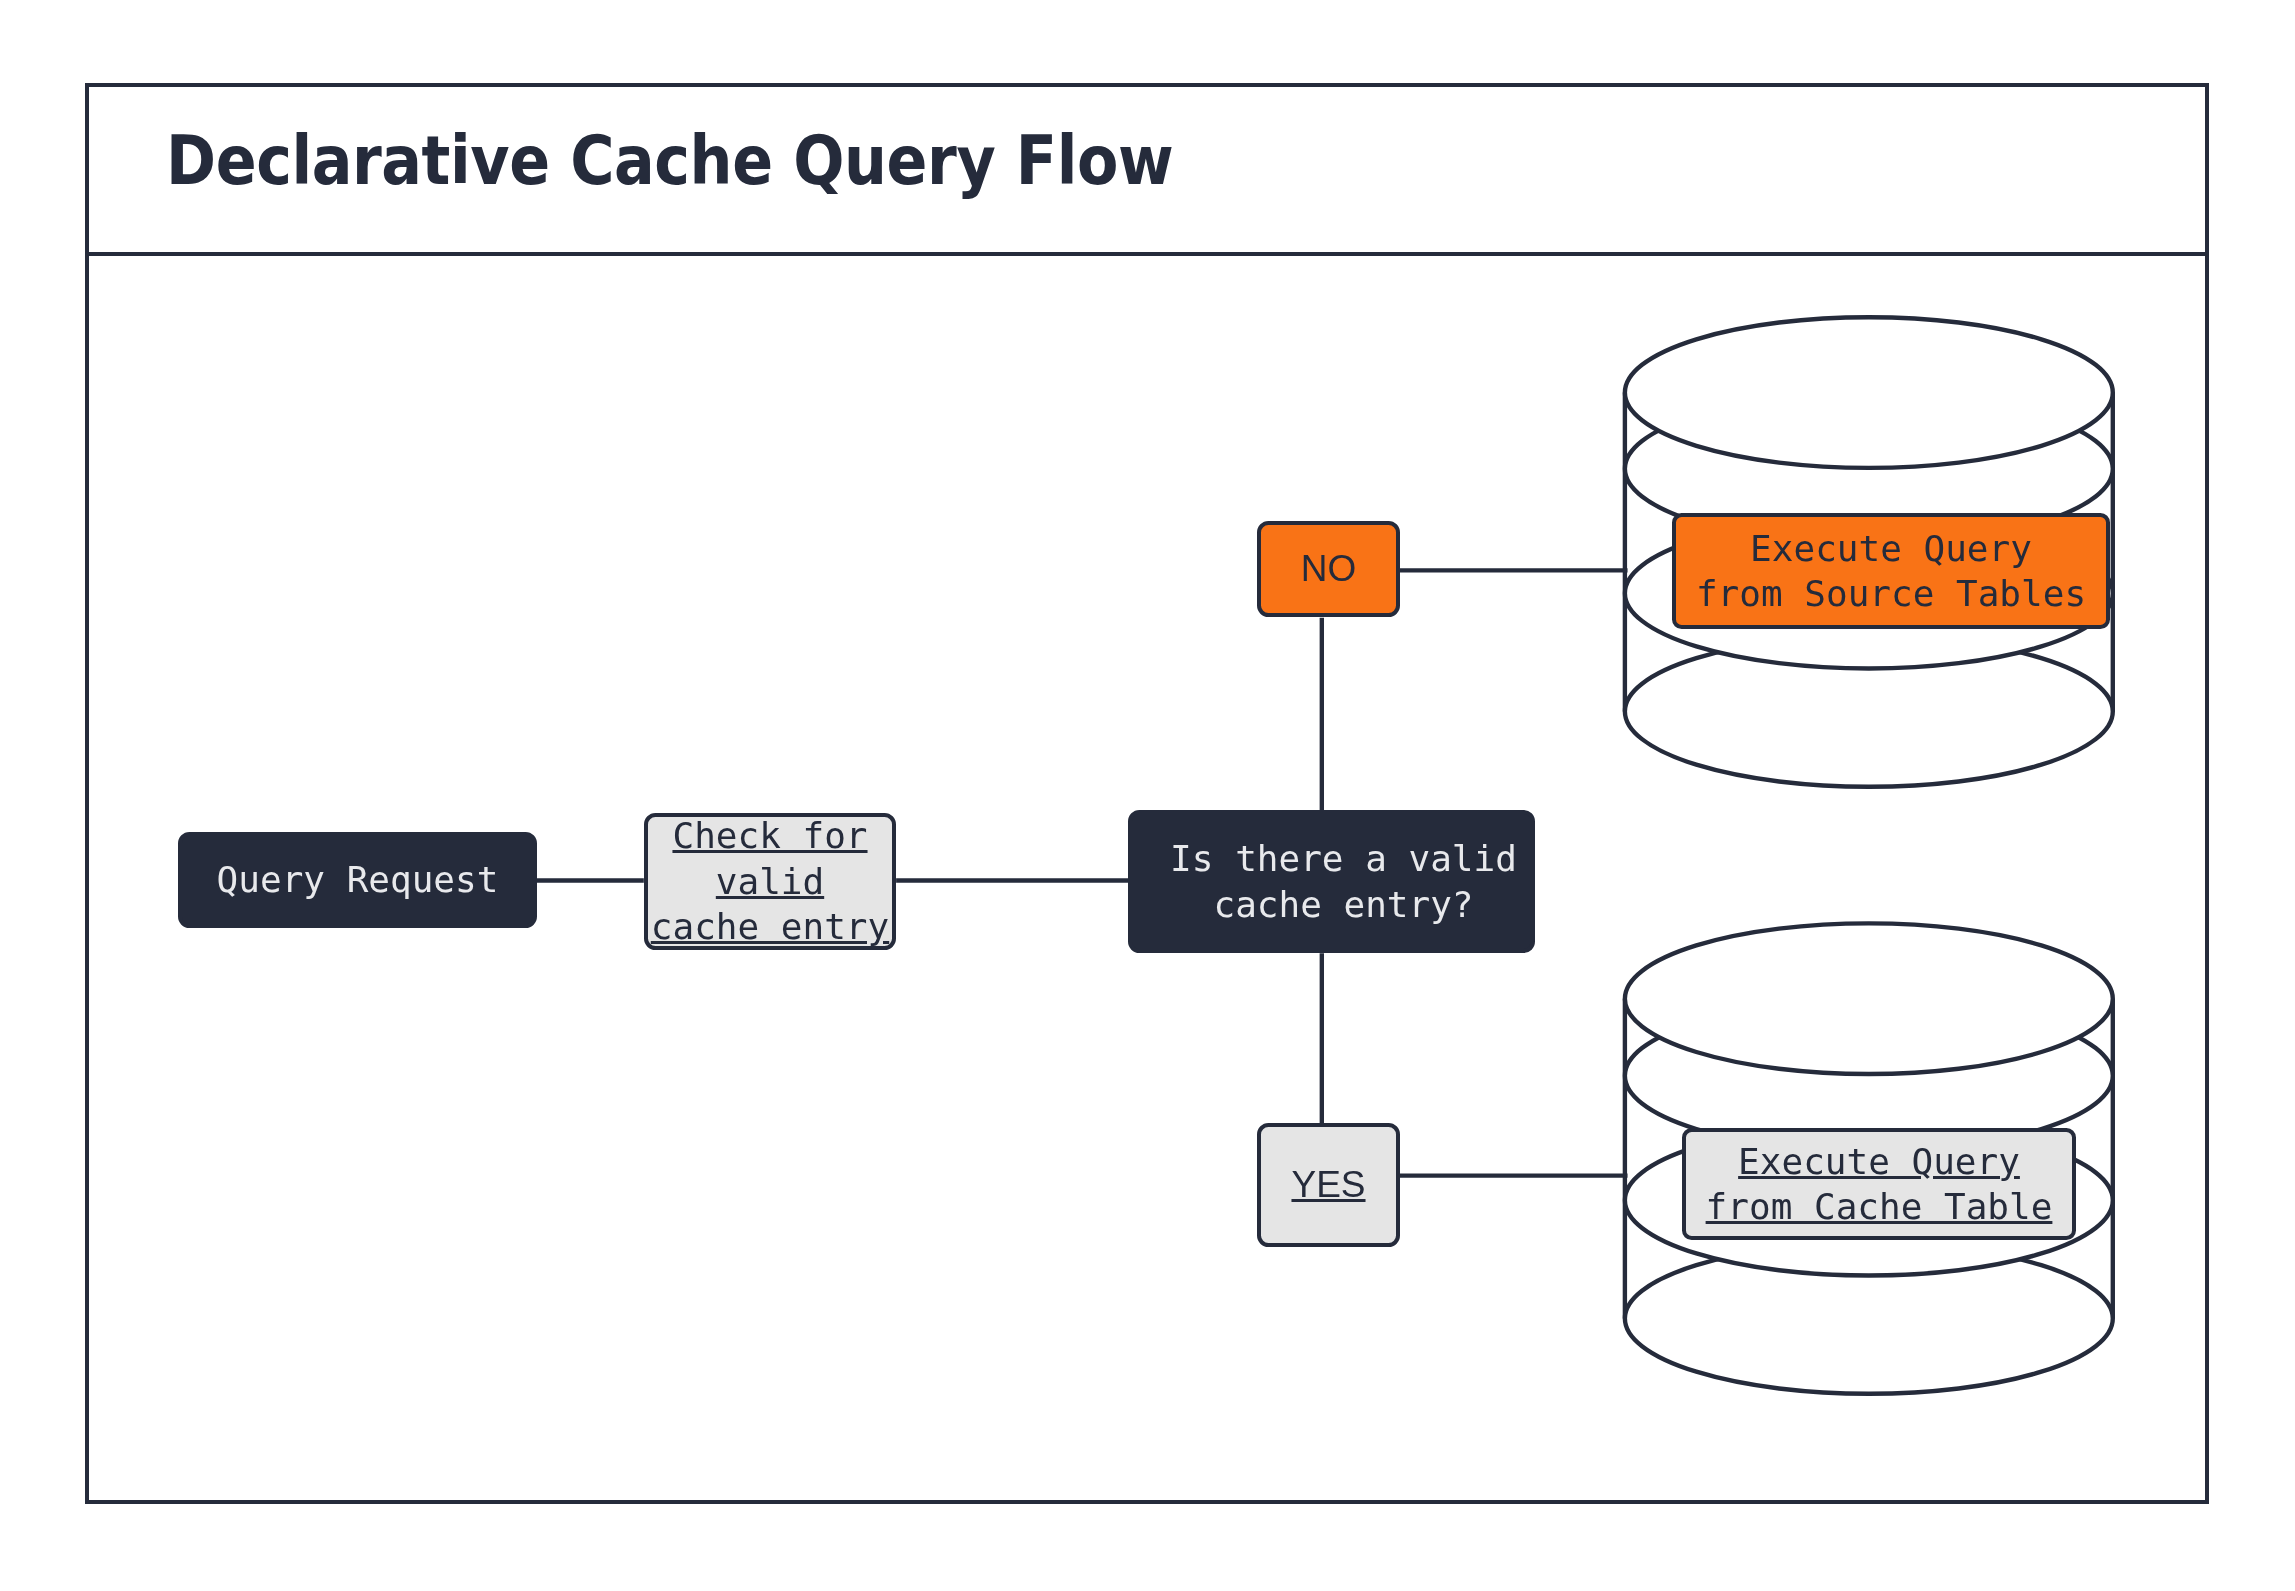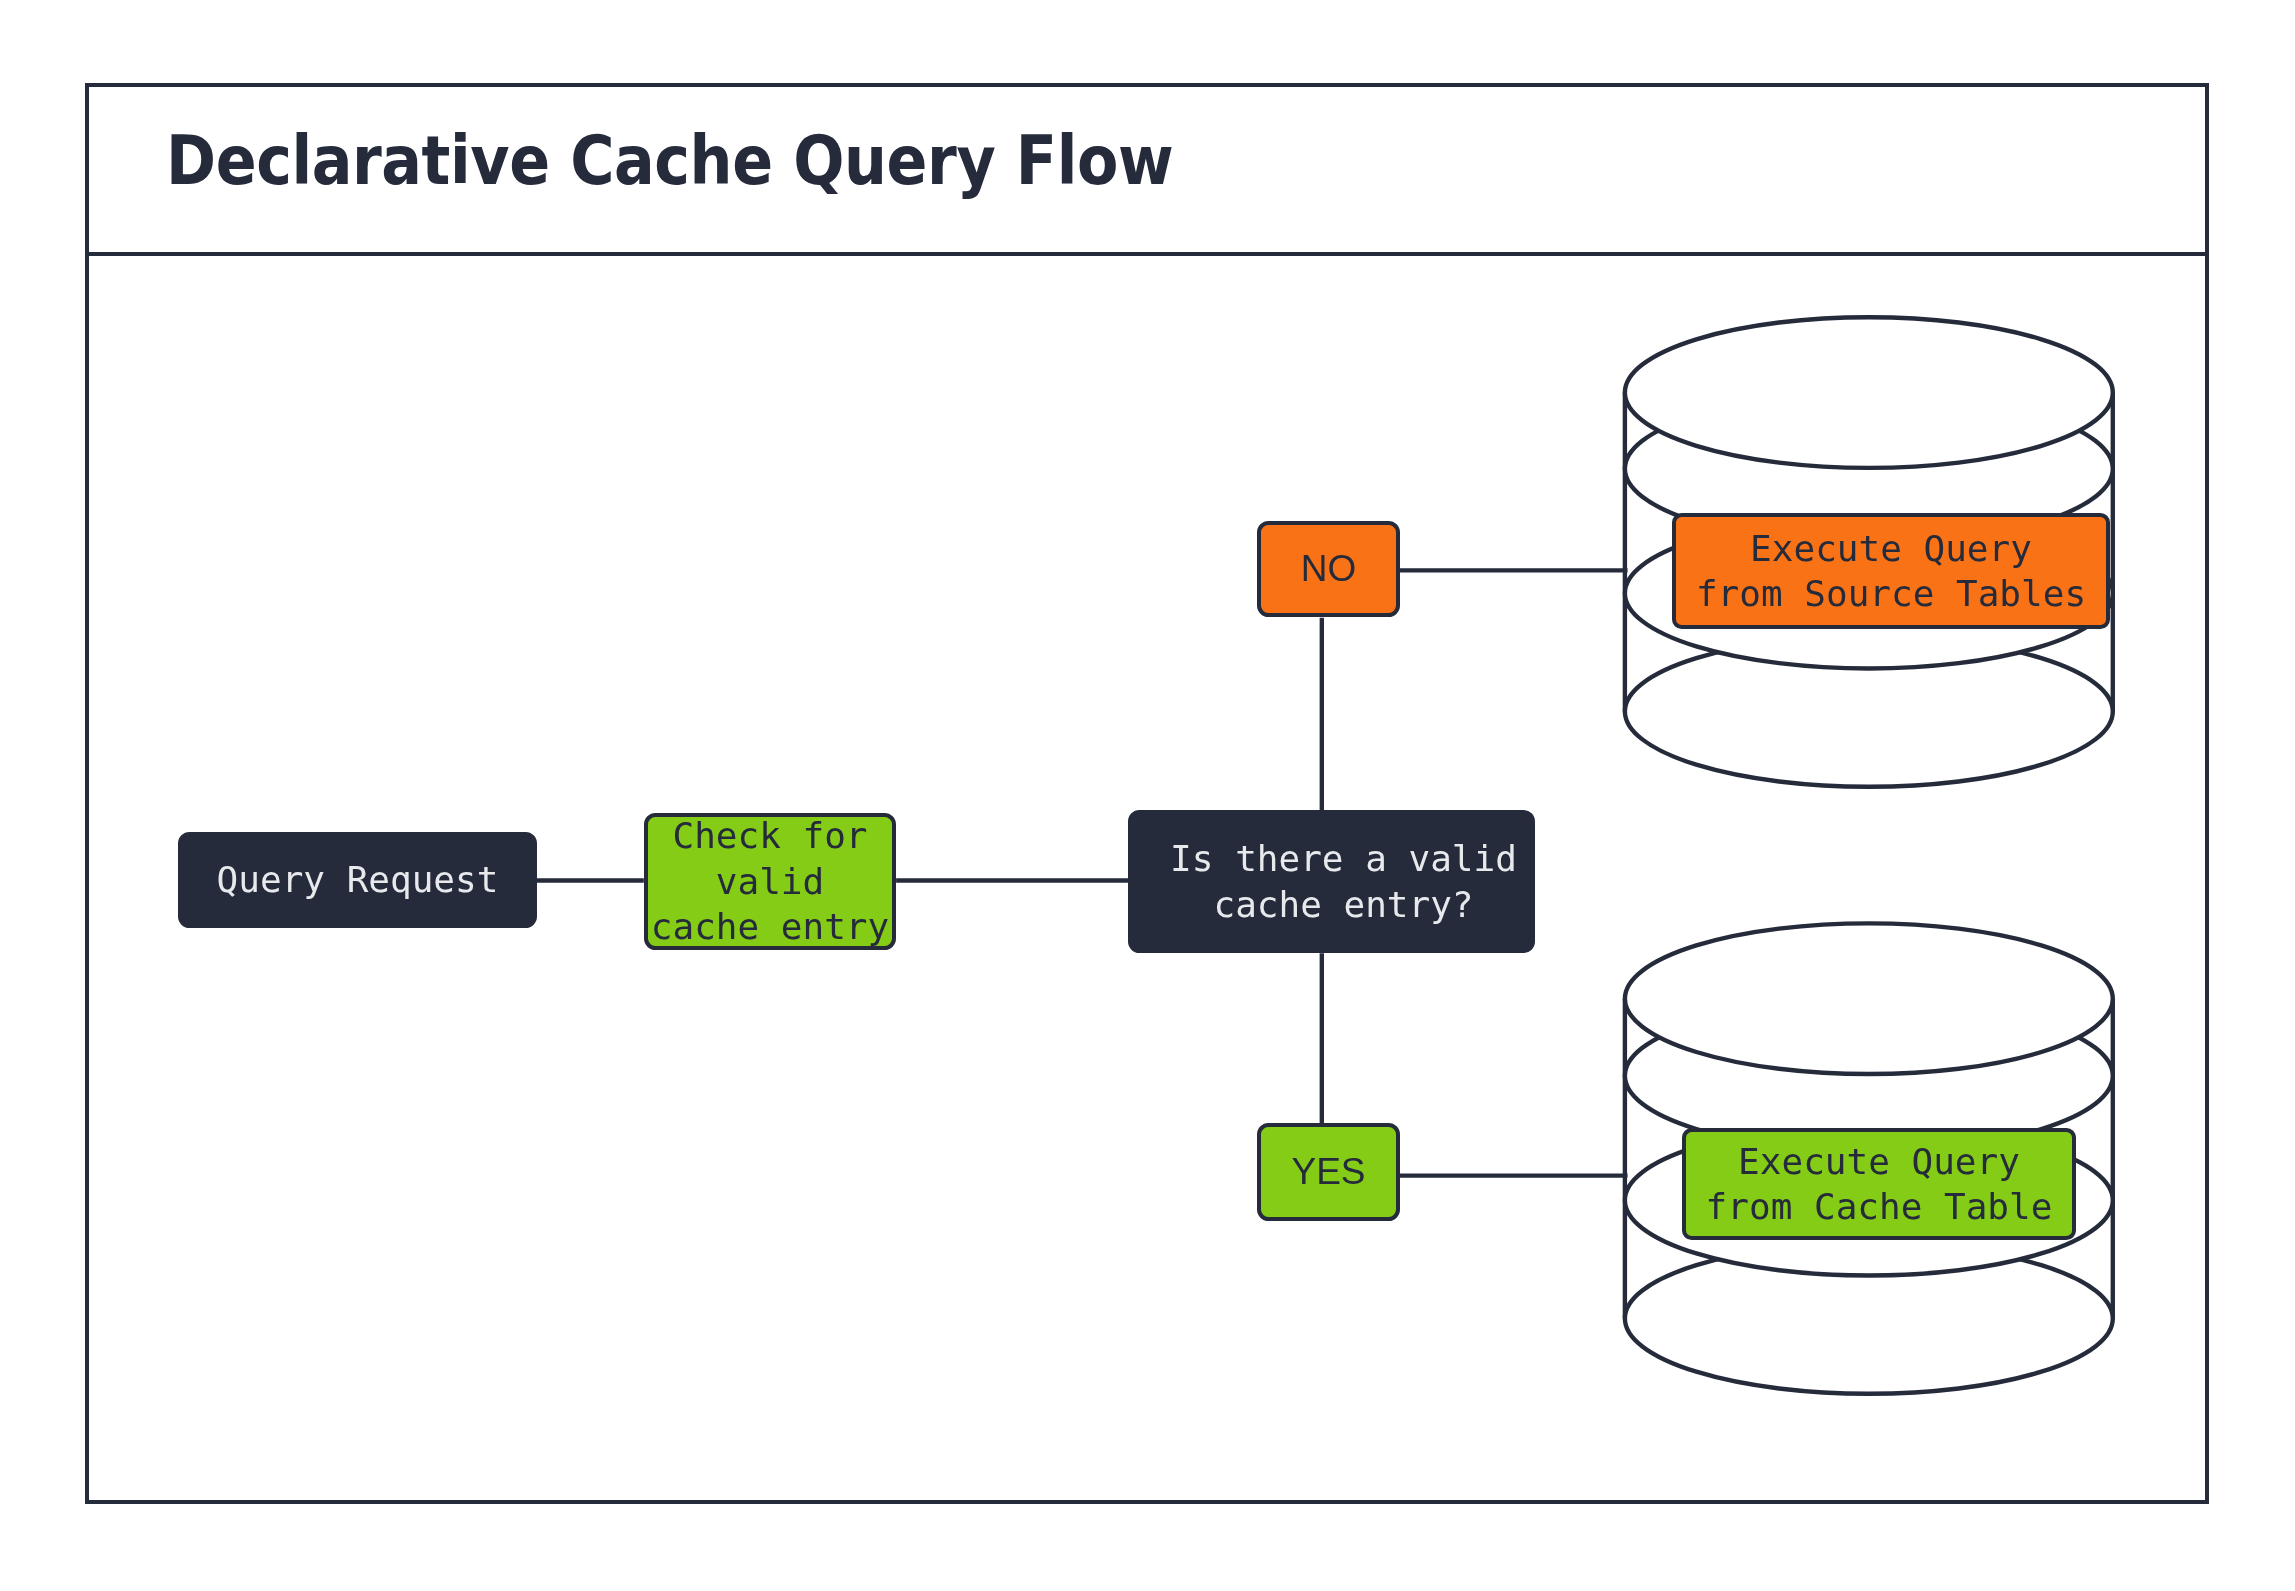--- a/index.html
+++ b/index.html
@@ -78,23 +78,24 @@
     line-height: 1.26;
     white-space: pre-line;
   }
 
   .node-dark {
     background: #252B3B;
     color: #E8E9EC;
     border: 4.4px solid #252B3B;
   }
   .node-green {
-    background: #84cc16;
+    background: #e5e5e5;
     color: #252B3B;
     border: 4.4px solid #252B3B;
+    text-decoration: underline;
   }
   .node-white {
     background: #f97316;
     color: #252B3B;
     border: 4.4px solid #252B3B;
   }
 
   
   #node-query-request {
     left: 178px;  top: 832px;  width: 359px;  height: 96px;
@@ -108,21 +109,21 @@
     left: 1128px; top: 810px;  width: 407px; height: 143px;
     font-size: 36px; border-radius: 11.4px; padding-left: 24px;
   }
   #label-no {
     left: 1257px; top: 521px;  width: 143px; height: 96px;
     font-family: "Liberation Sans", sans-serif;
     font-size: 37px;
     border-radius: 11.4px;
   }
   #label-yes {
-    left: 1257px; top: 1123px; width: 143px; height: 98px;
+    left: 1257px; top: 1123px; width: 143px; height: 124px;
     font-family: "Liberation Sans", sans-serif;
     font-size: 37px;
     border-radius: 11.4px;
   }
   #node-source-exec {
     left: 1672px; top: 513px;  width: 438px; height: 116px;
     font-size: 36px; border-radius: 9.6px;
   }
   #node-cache-exec {
     left: 1682px; top: 1128px; width: 394px; height: 112px;

